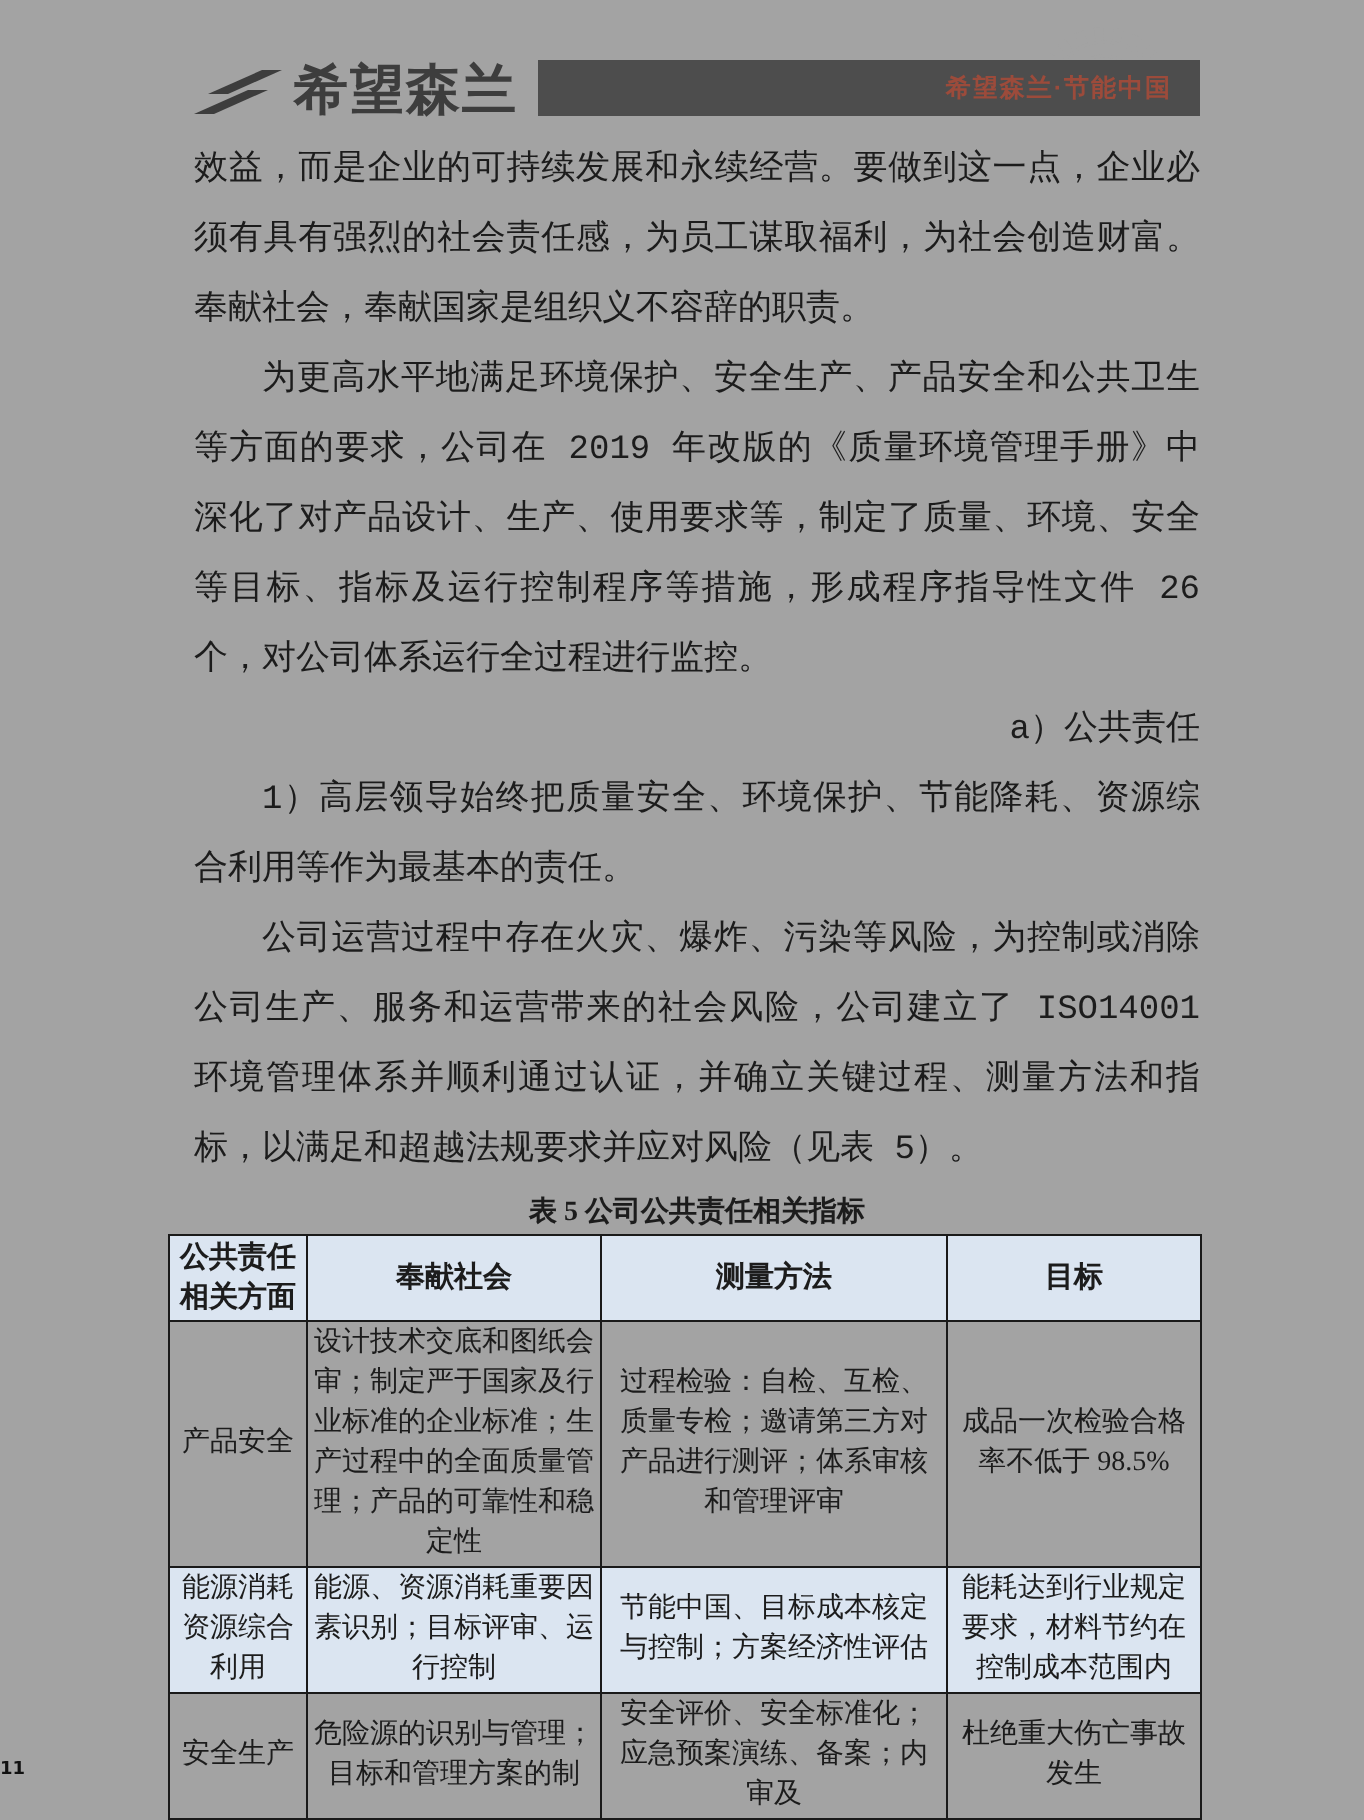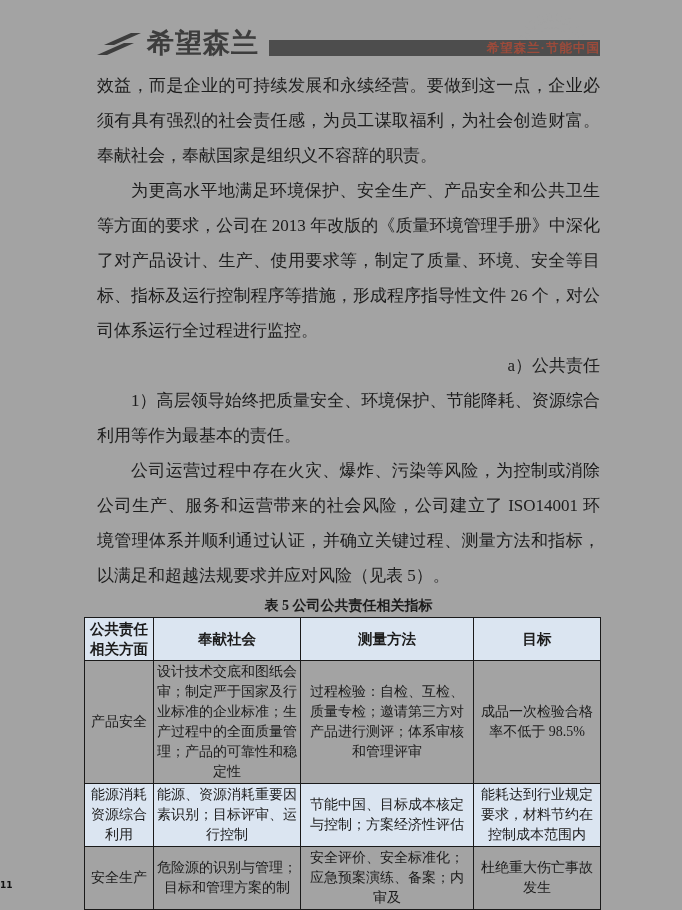--- a/index.html
+++ b/index.html
@@ -39,43 +39,45 @@
     font-family: "Liberation Sans", "DejaVu Sans", sans-serif;
     font-weight: bold;
     font-size: 27px;
     line-height: 1;
     color: #3d3d3d;
     letter-spacing: 1px;
     white-space: nowrap;
   }
   .banner {
     flex: 1;
-    height: 16px;
+    height: 28px;
     background: #4d4d4d;
     margin-left: 10px;
     margin-bottom: 1px;
     display: flex;
     align-items: center;
     justify-content: flex-end;
+    padding-right: 14px;
   }
   .banner-text {
     font-family: "Liberation Sans", "DejaVu Sans", sans-serif;
     font-weight: bold;
     font-size: 12.5px;
     color: #9c4b3b;
     letter-spacing: 1px;
     white-space: nowrap;
   }
 
   
   .body-text {
     margin-top: 6px;
     font-size: 17px;
     line-height: 35px;
     text-align: justify;
+    font-family: Liberation Mono, monospace;
   }
   .para { margin: 0; }
   .para.indent { text-indent: 34px; }
   .para.heading { text-indent: 6px; text-align: right; }
 
   
   .table-title {
     text-align: center;
     font-weight: bold;
     font-size: 14px;
@@ -145,21 +147,21 @@
           <span class="logo-text">希望森兰</span>
         </div>
         <div class="banner">
           <span class="banner-text">希望森兰·节能中国</span>
         </div>
       </div>
     </div>
 
     <div class="body-text">
       <p class="para">效益，而是企业的可持续发展和永续经营。要做到这一点，企业必须有具有强烈的社会责任感，为员工谋取福利，为社会创造财富。奉献社会，奉献国家是组织义不容辞的职责。</p>
-      <p class="para indent">为更高水平地满足环境保护、安全生产、产品安全和公共卫生等方面的要求，公司在 2013 年改版的《质量环境管理手册》中深化了对产品设计、生产、使用要求等，制定了质量、环境、安全等目标、指标及运行控制程序等措施，形成程序指导性文件 26 个，对公司体系运行全过程进行监控。</p>
+      <p class="para indent">为更高水平地满足环境保护、安全生产、产品安全和公共卫生等方面的要求，公司在 2019 年改版的《质量环境管理手册》中深化了对产品设计、生产、使用要求等，制定了质量、环境、安全等目标、指标及运行控制程序等措施，形成程序指导性文件 26 个，对公司体系运行全过程进行监控。</p>
       <p class="para heading">a）公共责任</p>
       <p class="para indent">1）高层领导始终把质量安全、环境保护、节能降耗、资源综合利用等作为最基本的责任。</p>
       <p class="para indent">公司运营过程中存在火灾、爆炸、污染等风险，为控制或消除公司生产、服务和运营带来的社会风险，公司建立了 ISO14001 环境管理体系并顺利通过认证，并确立关键过程、测量方法和指标，以满足和超越法规要求并应对风险（见表 5）。</p>
     </div>
 
     <div class="table-title">表 5  公司公共责任相关指标</div>
 
     <table class="resp-table">
       <colgroup>
         <col style="width:69px">

